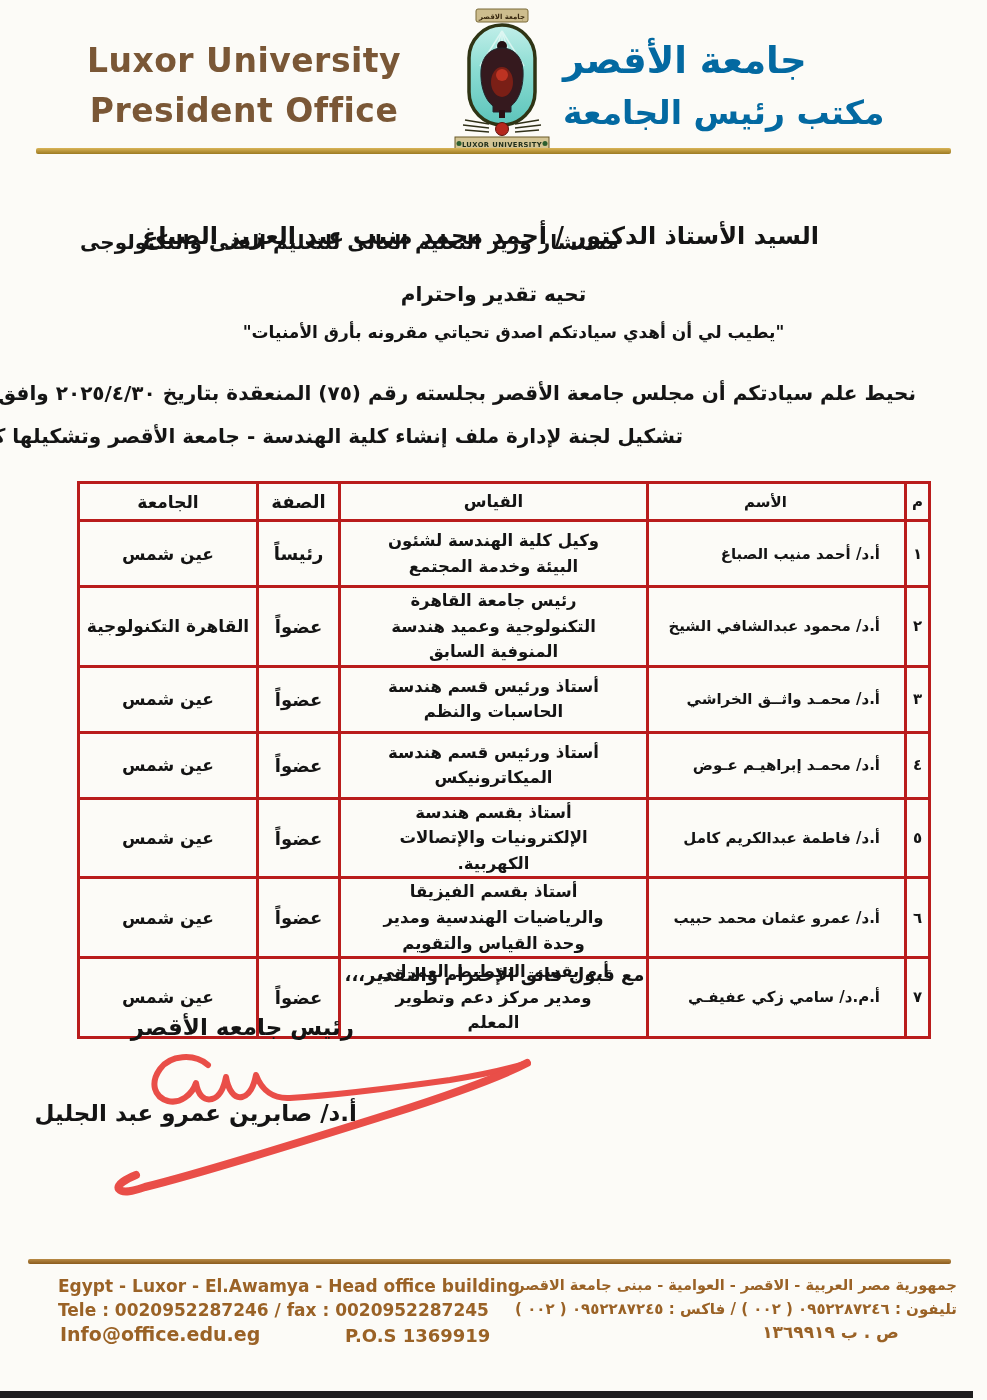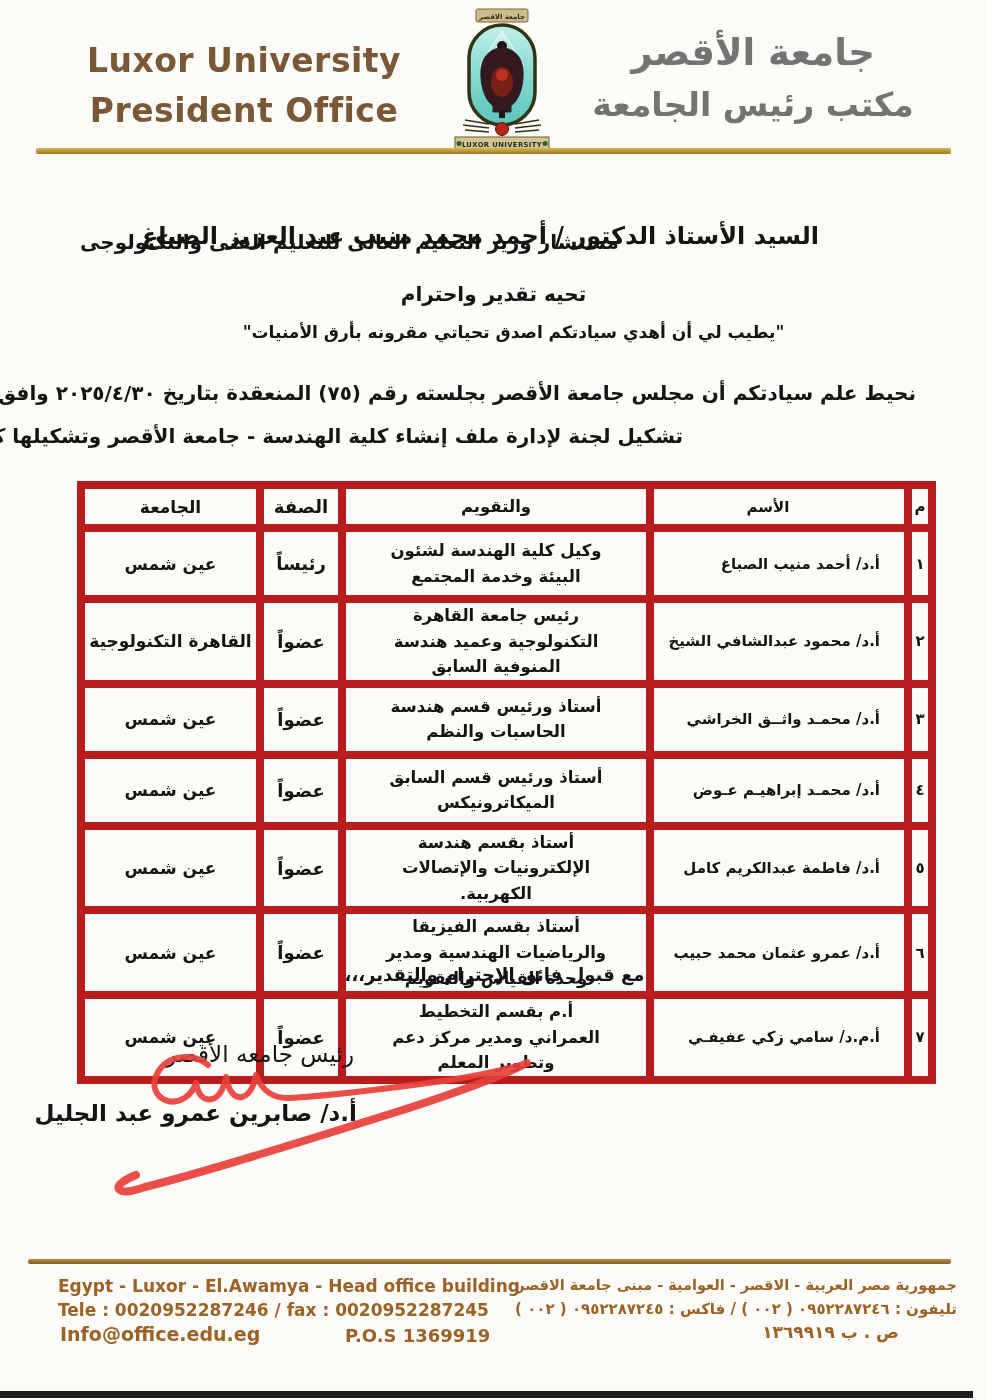--- a/index.html
+++ b/index.html
@@ -3,53 +3,53 @@
 <meta charset="utf-8">
 <style>
   html,body{margin:0;padding:0;background:#e9e7e2;}
   .page{position:relative;width:987px;height:1400px;background:#fcfbf7;overflow:hidden;
         font-family:"DejaVu Sans",sans-serif;color:#141414;}
   .abs{position:absolute;}
 
   
   .brand-en{left:58px;top:36px;width:372px;text-align:center;color:#7a5736;
             font-weight:bold;font-size:33px;line-height:50px;letter-spacing:.5px;}
-  .brand-ar{right:44px;top:26px;width:380px;text-align:center;color:#737373;
+  .brand-ar{right:44px;top:34px;width:380px;text-align:left;color:#0369a1;
             font-weight:bold;direction:rtl;}
   .brand-ar .l1{font-size:37px;line-height:54px;}
   .brand-ar .l2{font-size:33px;line-height:50px;}
   .gold-rule{left:36px;right:36px;top:148px;height:6px;
              background:linear-gradient(#d9b457,#9c7a22);border-radius:2px;}
 
   
   .letter-line{font-weight:bold;white-space:nowrap;direction:rtl;}
   .addressee{top:178px;right:168px;font-size:24px;margin-top:44px;}
   .addressee-title{top:230px;right:368px;font-size:20px;}
   .greeting{top:282px;left:0;right:0;text-align:center;font-size:20px;font-weight:bold;direction:rtl;}
   .salutation{top:322px;left:40px;right:0;text-align:center;font-size:17px;font-weight:bold;direction:rtl;}
   .body1{top:381px;left:74px;right:71px;font-size:20px;font-weight:bold;direction:rtl;
          white-space:nowrap;text-align:justify;text-align-last:justify;}
   .body2{top:424px;right:304px;font-size:20px;font-weight:bold;direction:rtl;white-space:nowrap;}
 
   
   .cmt{left:77px;top:481px;direction:rtl;}
   table{border-collapse:collapse;table-layout:fixed;width:851px;}
-  td,th{border:8px solid #b91c1c;font-weight:bold;overflow:hidden;}
+  td,th{border:3px solid #b91c1c;font-weight:bold;overflow:hidden;}
   th{height:33px;font-size:19px;text-align:center;}
   td{height:61px;}
   .c-no{width:24px;font-size:15px;text-align:center;}
   .c-name{width:258px;font-size:15px;text-align:right;padding:0 24px 0 2px;white-space:nowrap;}
   .c-job{width:308px;font-size:16.5px;text-align:center;padding:0 36px;line-height:1.55;}
   .c-role{width:82px;font-size:18px;text-align:center;}
   .c-univ{width:179px;font-size:17px;text-align:center;}
 
   .closing{top:964px;left:12px;right:10px;text-align:center;font-size:18px;font-weight:bold;direction:rtl;}
 
   
-  .sig-title{top:1014px;right:633px;font-size:23px;font-weight:normal;white-space:nowrap;direction:rtl;margin-top:27px;}
+  .sig-title{top:1014px;right:633px;font-size:23px;font-weight:bold;white-space:nowrap;direction:rtl;}
   .sig-name{top:1100px;right:630px;font-size:23px;font-weight:bold;white-space:nowrap;direction:rtl;}
 
   
   .footer-rule{left:28px;right:36px;top:1259px;height:5px;
                background:linear-gradient(#b98a45,#8a5c1e);border-radius:2px;}
   .f-en{color:#9a6226;font-weight:bold;direction:ltr;white-space:nowrap;}
   .f-en1{left:58px;top:1276px;font-size:17px;}
   .f-en2{left:58px;top:1300px;font-size:17px;}
   .f-en3{left:60px;top:1323px;font-size:19px;}
   .f-pos{left:345px;top:1325px;font-size:18px;color:#9a6226;font-weight:bold;direction:ltr;white-space:nowrap;}
@@ -135,21 +135,21 @@
           <col style="width:24px">
           <col style="width:258px">
           <col style="width:308px">
           <col style="width:82px">
           <col style="width:179px">
         </colgroup>
       <tbody>
           <tr>
         <th class="c-no">م</th>
         <th class="c-name" style="text-align:center;white-space:normal">الأسم</th>
-        <th class="c-job">والتقويم</th>
+        <th class="c-job">القياس</th>
         <th class="c-role">الصفة</th>
         <th class="c-univ">الجامعة</th>
       </tr>
       <tr>
         <td class="c-no">١</td>
         <td class="c-name">أ.د/ أحمد منيب الصباغ</td>
         <td class="c-job">وكيل كلية الهندسة لشئون البيئة وخدمة المجتمع</td>
         <td class="c-role">رئيساً</td>
         <td class="c-univ">عين شمس</td>
       </tr>
@@ -163,21 +163,21 @@
       <tr>
         <td class="c-no">٣</td>
         <td class="c-name">أ.د/ محمـد واثــق الخراشي</td>
         <td class="c-job">أستاذ ورئيس قسم هندسة الحاسبات والنظم</td>
         <td class="c-role">عضواً</td>
         <td class="c-univ">عين شمس</td>
       </tr>
       <tr>
         <td class="c-no">٤</td>
         <td class="c-name">أ.د/ محمـد إبراهيـم عـوض</td>
-        <td class="c-job">أستاذ ورئيس قسم السابق الميكاترونيكس</td>
+        <td class="c-job">أستاذ ورئيس قسم هندسة الميكاترونيكس</td>
         <td class="c-role">عضواً</td>
         <td class="c-univ">عين شمس</td>
       </tr>
       <tr>
         <td class="c-no">٥</td>
         <td class="c-name">أ.د/ فاطمة عبدالكريم كامل</td>
         <td class="c-job">أستاذ بقسم هندسة الإلكترونيات والإتصالات الكهربية.</td>
         <td class="c-role">عضواً</td>
         <td class="c-univ">عين شمس</td>
       </tr>

